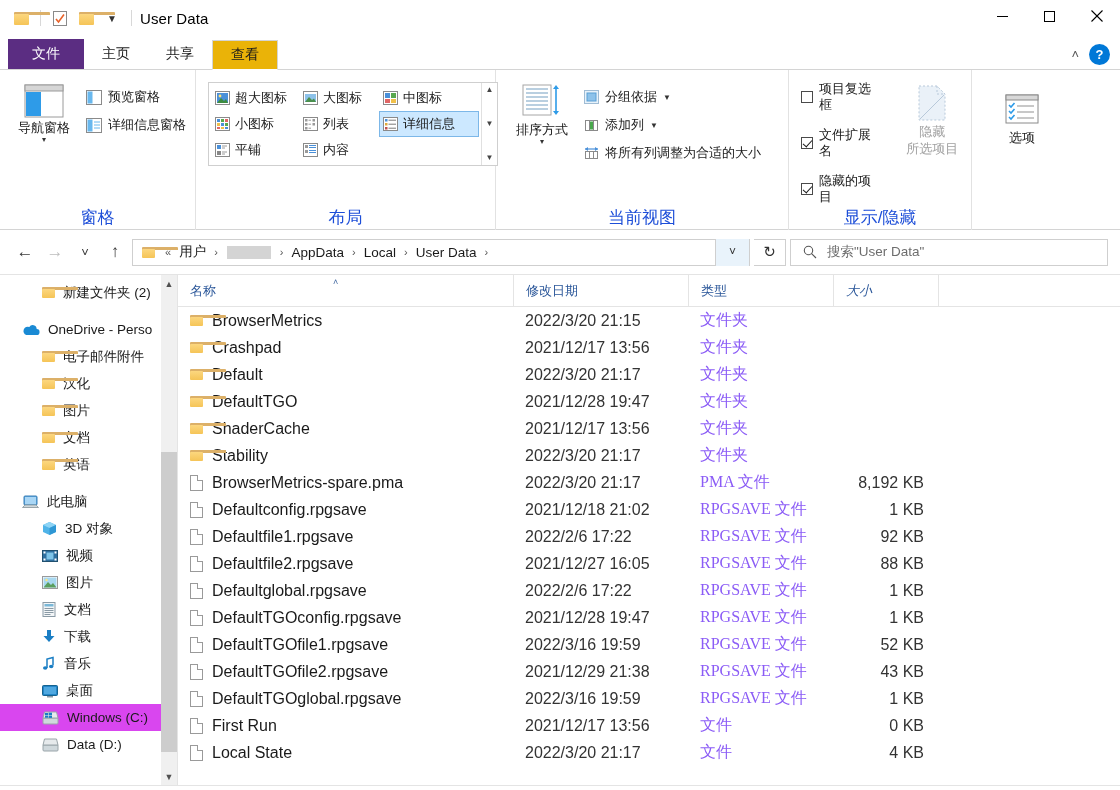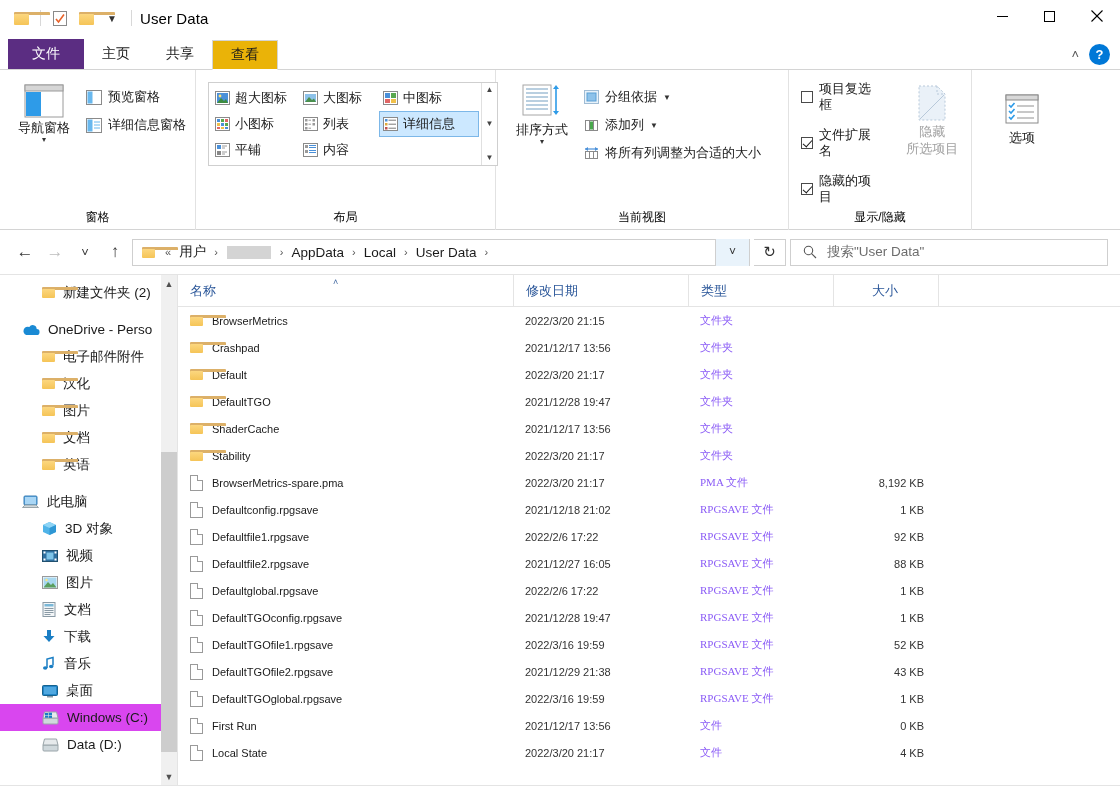--- a/index.html
+++ b/index.html
@@ -77,21 +77,21 @@
     height: 160px; background:#fff; border-bottom:1px solid #d4d4d4;
     display:flex; position:relative;
   }
   .rgroup {
     position:relative; display:flex; flex-direction:column;
     border-right:1px solid #e2e2e2; height:160px; padding-top:6px;
   }
   .rgroup:last-child { border-right:none; }
   .rgroup-body { flex:1; display:flex; align-items:flex-start; padding:4px 8px 0 8px; }
   .rgroup-label {
-    height:26px; font-size:12px; color:#000000; text-align:left;
+    height:26px; font-size:17px; color:#1d4ed8; text-align:left;
     display:flex; align-items:center; justify-content:center;
   }
 
   .bigbtn {
     width:72px; display:flex; flex-direction:column; align-items:center;
     padding-top:4px; gap:2px;
   }
   .bigbtn .cap { font-size:13px; color:#1a1a1a; line-height:15px; text-align:center;}
   .bigbtn .arrow { font-size:8px; color:#333; line-height:6px; }
 
@@ -196,26 +196,26 @@
     font-size:13px; color:#2a5699; padding-left:12px; height:32px;
     display:flex; align-items:center; border-left:1px solid #e4e4e4;
   }
   .colhead .col:first-child { border-left:none; }
   .sortmark {
     position:absolute; left:155px; top:2px; font-size:9px; color:#4a6fa5;
   }
   .c-name { width:335px; }
   .c-date { width:175px;text-align:center; }
   .c-type { width:145px; }
-  .c-size { width:105px; justify-content:center; padding-right:14px; padding-left:0;}
+  .c-size { width:105px; justify-content:flex-start; padding-right:14px; padding-left:0;font-style:italic;}
   .c-tail { flex:1; }
 
   .rows { }
   .row {
-    height:27px; display:flex; align-items:center; font-size:11px; color:#1a1a1a;
+    height:27px; display:flex; align-items:center; font-size:16px; color:#1a1a1a;
   }
   .row .cell { display:flex; align-items:center; height:27px; }
   .r-name { width:335px; gap:9px; padding-left:12px; }
   .r-date { width:175px; padding-left:12px; color:#333; }
   .r-type { width:145px; padding-left:12px; color:#8b5cf6;font-family:Liberation Serif, serif; }
   .r-size { width:105px; justify-content:flex-end; padding-right:14px; color:#333;}
 
   
   .fileico {
     width:13px; height:16px; background:#fff; border:1px solid #9a9a9a;

